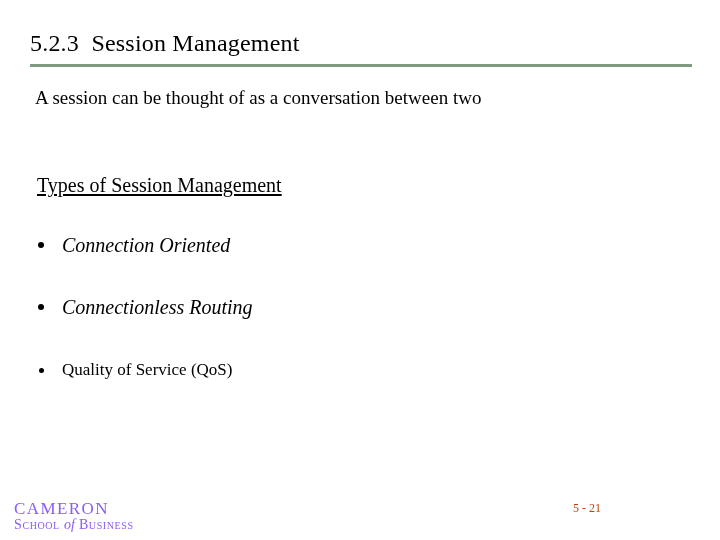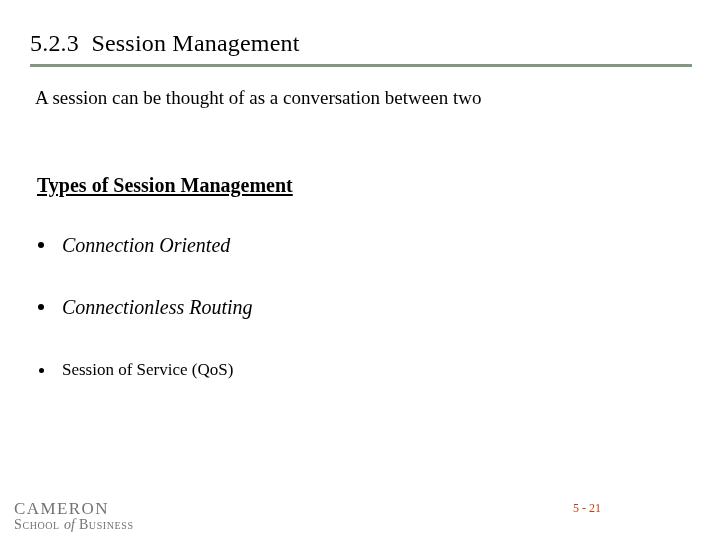--- a/index.html
+++ b/index.html
@@ -65,21 +65,20 @@
 
   .subhead {
     position: absolute;
     left: 37px;
     top: 172px;
     font-size: 20px;
     line-height: 26px;
     text-decoration: underline;
     text-underline-offset: 2px;
     white-space: pre;
-    font-weight: bold;
   }
 
   .bullets {
     position: absolute;
     left: 30px;
     top: 232px;
     width: 620px;
   }
   .bullet-row {
     position: relative;
@@ -116,21 +115,21 @@
     font-size: 17px;
     line-height: 24px;
     top: 2px;
   }
 
   
   .logo {
     position: absolute;
     left: 14px;
     top: 500px;
-    color: #737373;
+    color: #8b5cf6;
     user-select: none;
   }
   .logo-main {
     display: block;
     font-size: 17px;
     line-height: 18px;
     letter-spacing: 1.4px;
     font-weight: normal;
     white-space: pre;
   }
@@ -181,21 +180,21 @@
         <span class="bullet-text">Connection Oriented</span>
       </div>
 
       <div class="bullet-row">
         <span class="bullet-dot"></span>
         <span class="bullet-text">Connectionless Routing</span>
       </div>
 
       <div class="bullet-row last">
         <span class="bullet-dot small"></span>
-        <span class="bullet-text plain">Session of Service (QoS)</span>
+        <span class="bullet-text plain">Quality of Service (QoS)</span>
       </div>
 
     </div>
   </div>
 
   <div class="logo">
     <span class="logo-main">CAMERON</span>
     <span class="logo-sub"><span>School </span><span class="of">of</span><span> Business</span></span>
   </div>
 

